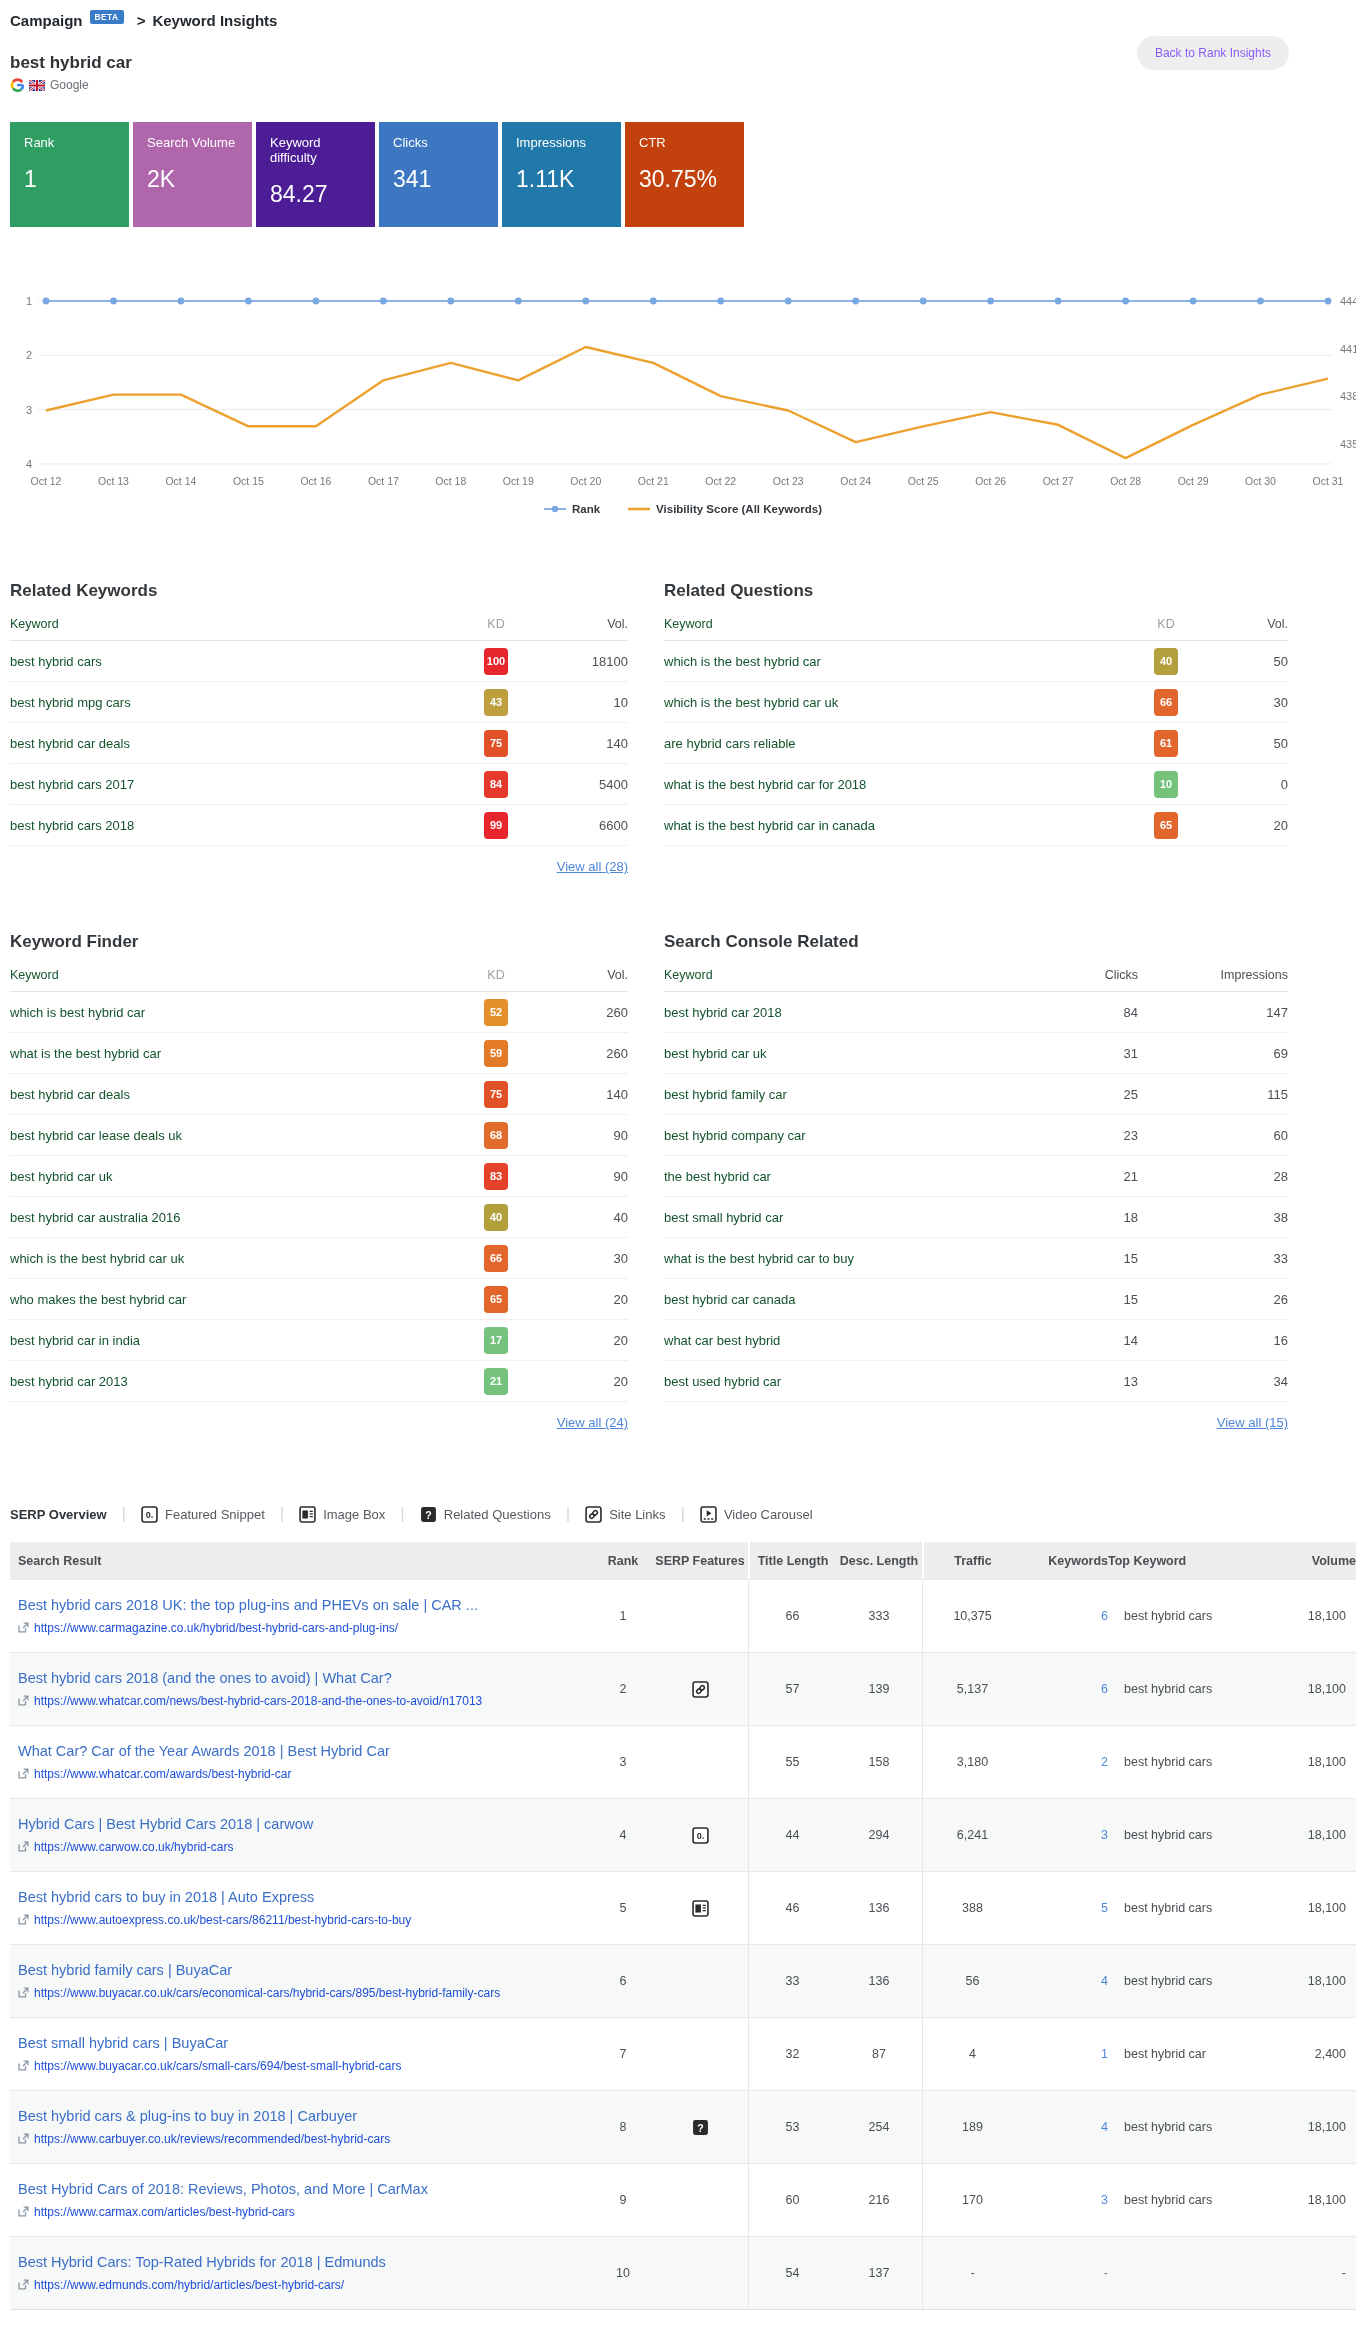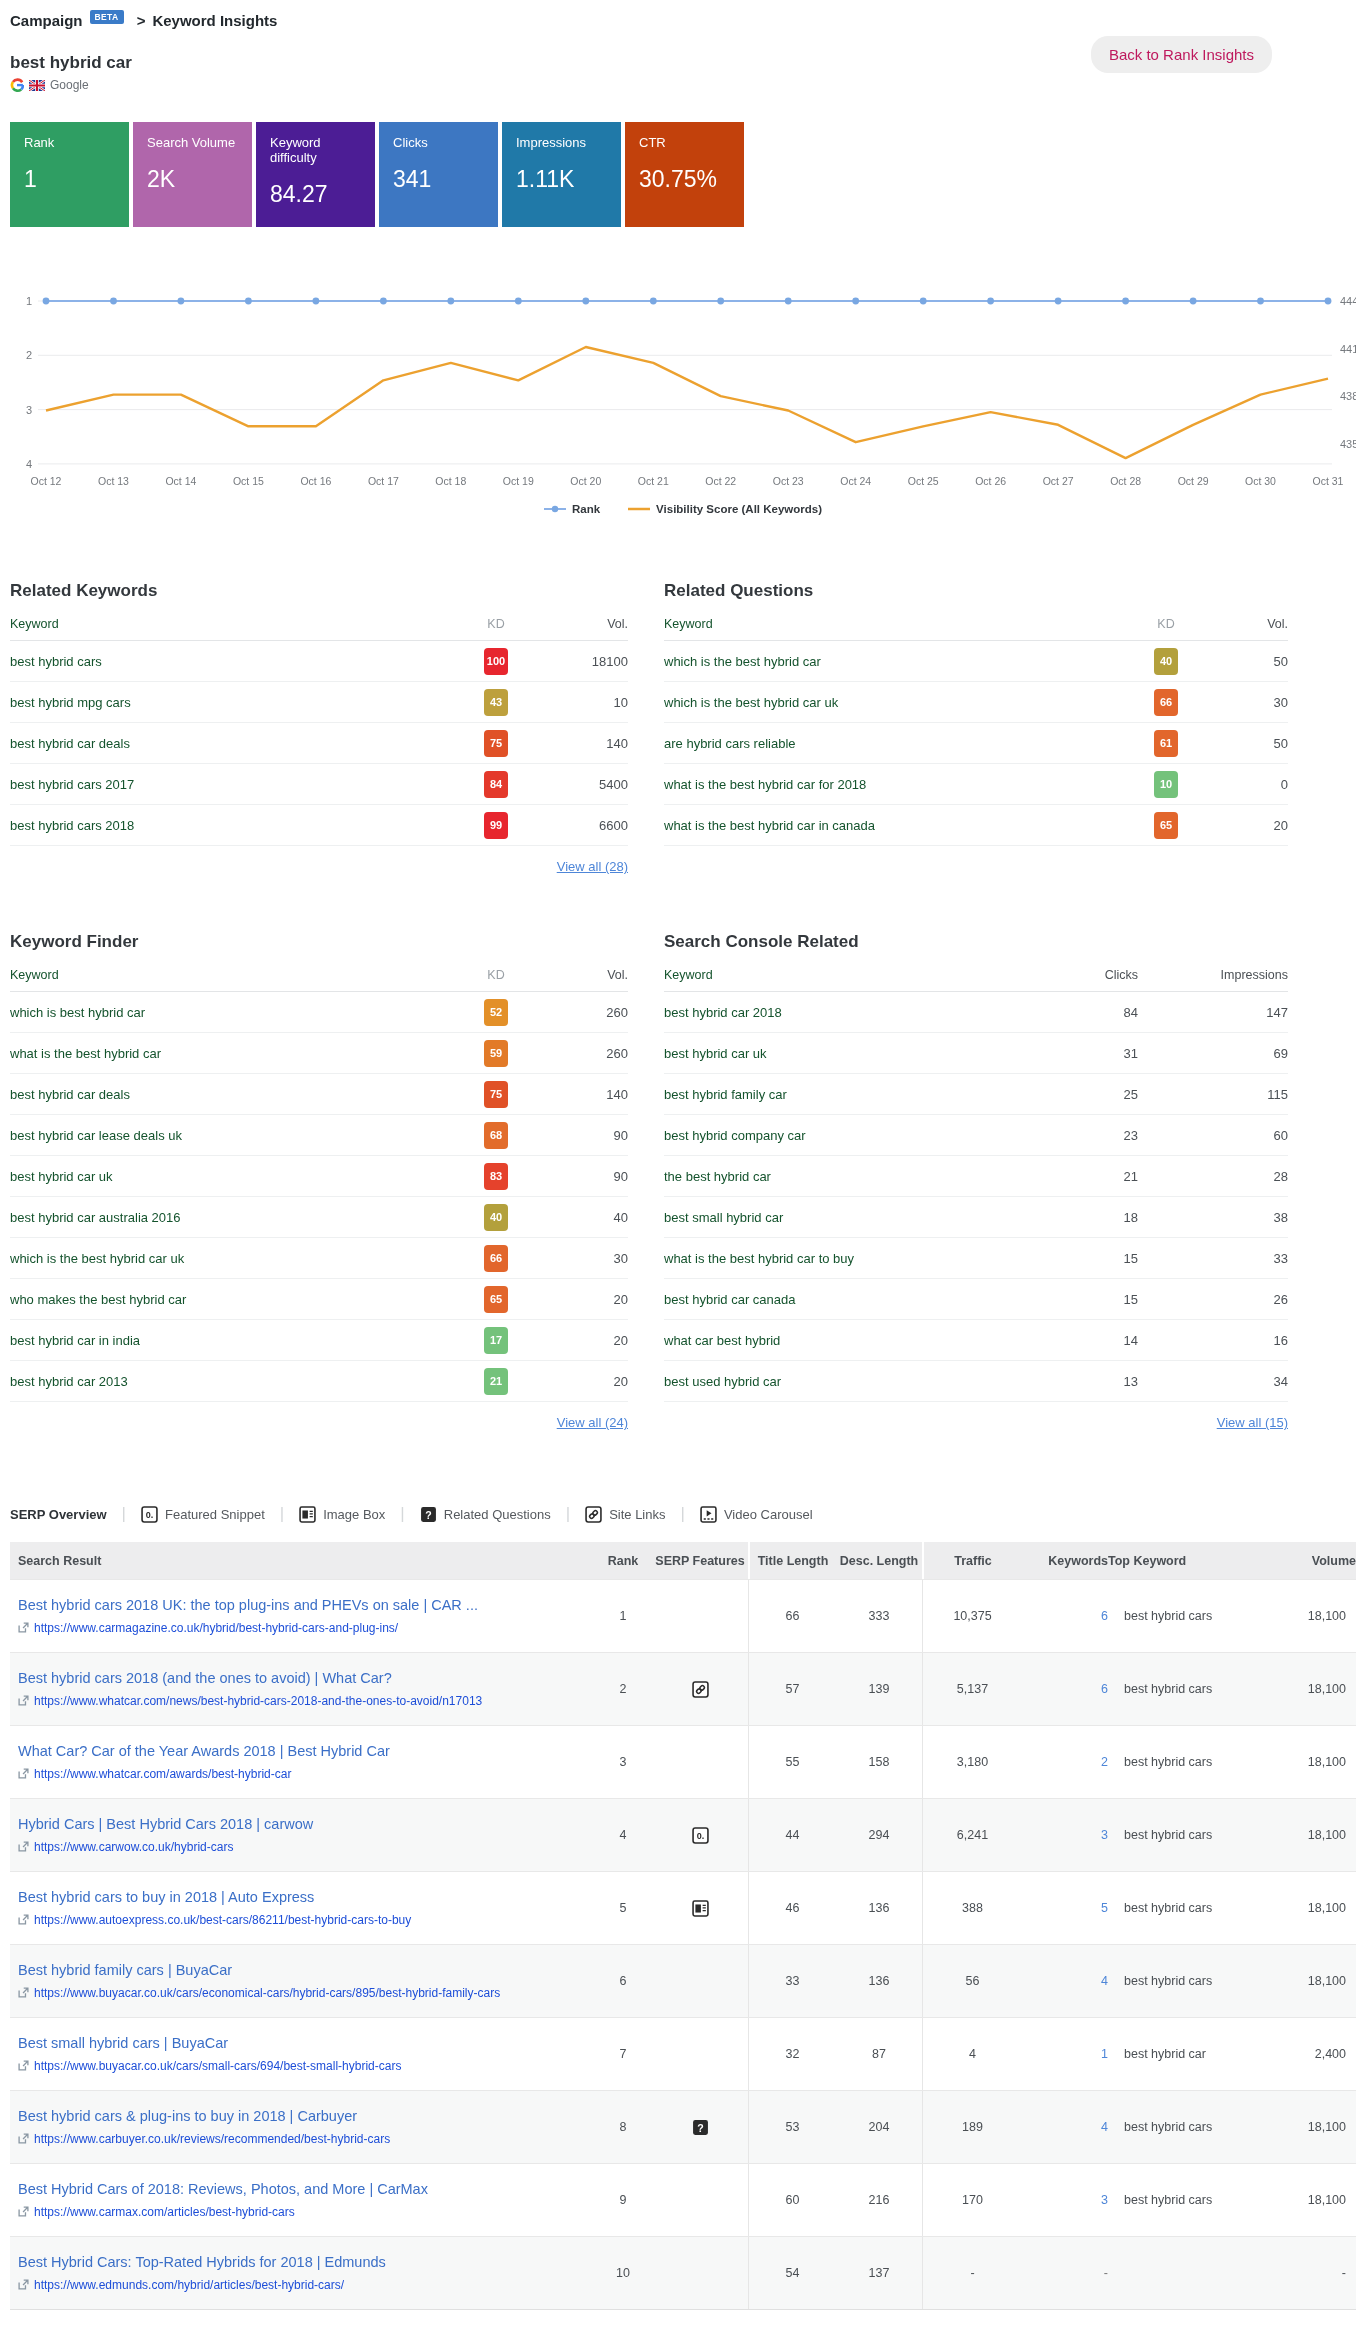--- a/index.html
+++ b/index.html
@@ -7,21 +7,21 @@
   .page { position:relative; padding:12px 10px 20px 10px; }
 
   
   .breadcrumb { display:flex; align-items:flex-start; gap:7px; font-size:15px; font-weight:bold; color:#23292e; }
   .beta-badge { background:#3a7bc8; color:#fff; font-size:8.5px; font-weight:bold; padding:2px 5px; border-radius:2px; letter-spacing:.4px; margin-top:-2px; }
   .bc-sep { color:#23292e; margin-left:6px; }
 
   
   .kw-title { margin-top:24px; font-size:17px; font-weight:bold; color:#2e3338; }
   .kw-engine { display:flex; align-items:center; gap:5px; margin-top:5px; font-size:12px; color:#6a6f75; }
-  .back-btn { position:absolute; top:36px; right:94px; background:#eeeeee; border:none; border-radius:17px; padding:10px 18px; font-family:"Liberation Sans",sans-serif; font-size:15px; color:#be185d; cursor:pointer; }
+  .back-btn { position:absolute; top:36px; right:77px; background:#eeeeee; border:none; border-radius:17px; padding:10px 18px; font-family:"Liberation Sans",sans-serif; font-size:12px; color:#8b5cf6; cursor:pointer; }
 
   
   .cards { display:flex; gap:4px; margin-top:30px; }
   .card { width:119px; height:105px; color:#fff; padding:13px 8px 0 14px; }
   .card-label { font-size:13px; }
   .card-value { font-size:23px; margin-top:16px; }
 
   
   .chart-wrap { margin-top:62px; }
   .chart-legend { display:flex; justify-content:center; align-items:center; gap:28px; margin-top:8px; font-size:11.5px; font-weight:bold; color:#33383d; }
@@ -668,21 +668,21 @@
         <div class="c-rank">8</div>
         <div class="c-feat">
           <span class="icon-box">
             <svg width="17" height="17" viewBox="0 0 16 16">
               <rect x="1" y="1" width="14" height="14" rx="2" fill="#2b2b2b"></rect>
               <text x="8" y="11.8" font-size="10" font-weight="bold" fill="#fff" text-anchor="middle" font-family="Liberation Sans,sans-serif">?</text>
             </svg>
           </span>
         </div>
         <div class="c-tlen">53</div>
-        <div class="c-dlen">204</div>
+        <div class="c-dlen">254</div>
         <div class="c-traffic">189</div>
         <div class="c-kws">
           <span class="kws-link">4</span>
         </div>
         <div class="c-topkw">best hybrid cars</div>
         <div class="c-vol">18,100</div>
       </div>
       <div class="serp-row">
         <div class="c-result">
           <div class="result-title">Best Hybrid Cars of 2018: Reviews, Photos, and More | CarMax</div>

